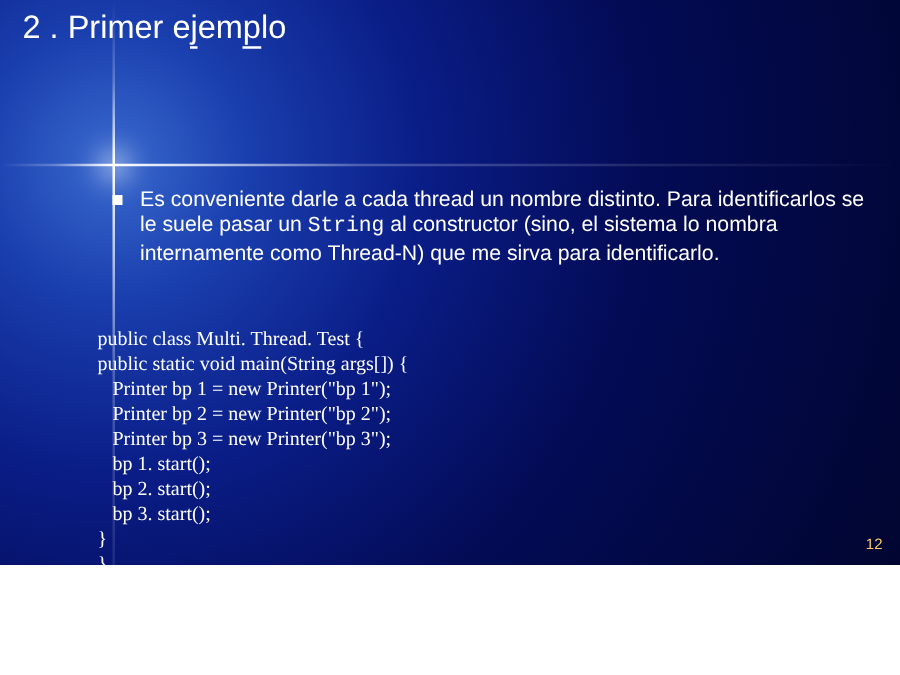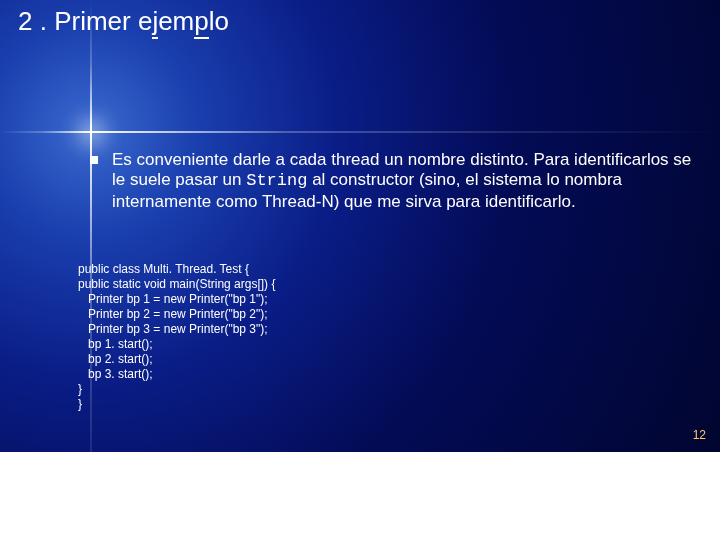--- a/index.html
+++ b/index.html
@@ -89,22 +89,22 @@
     color: #ffffff;
   }
   .para .mono {
     font-family: "Courier New", monospace;
   }
 
   .code-block {
     position: absolute;
     top: 262px;
     left: 78px;
-    font-family: Liberation Sans, sans-serif;
-    font-size: 12px;
+    font-family: Liberation Serif, serif;
+    font-size: 16px;
     line-height: 1.25;
     color: #ffffff;
     white-space: pre;
   }
 
   .page-number {
     position: absolute;
     bottom: 10px;
     right: 14px;
     font-size: 12px;

